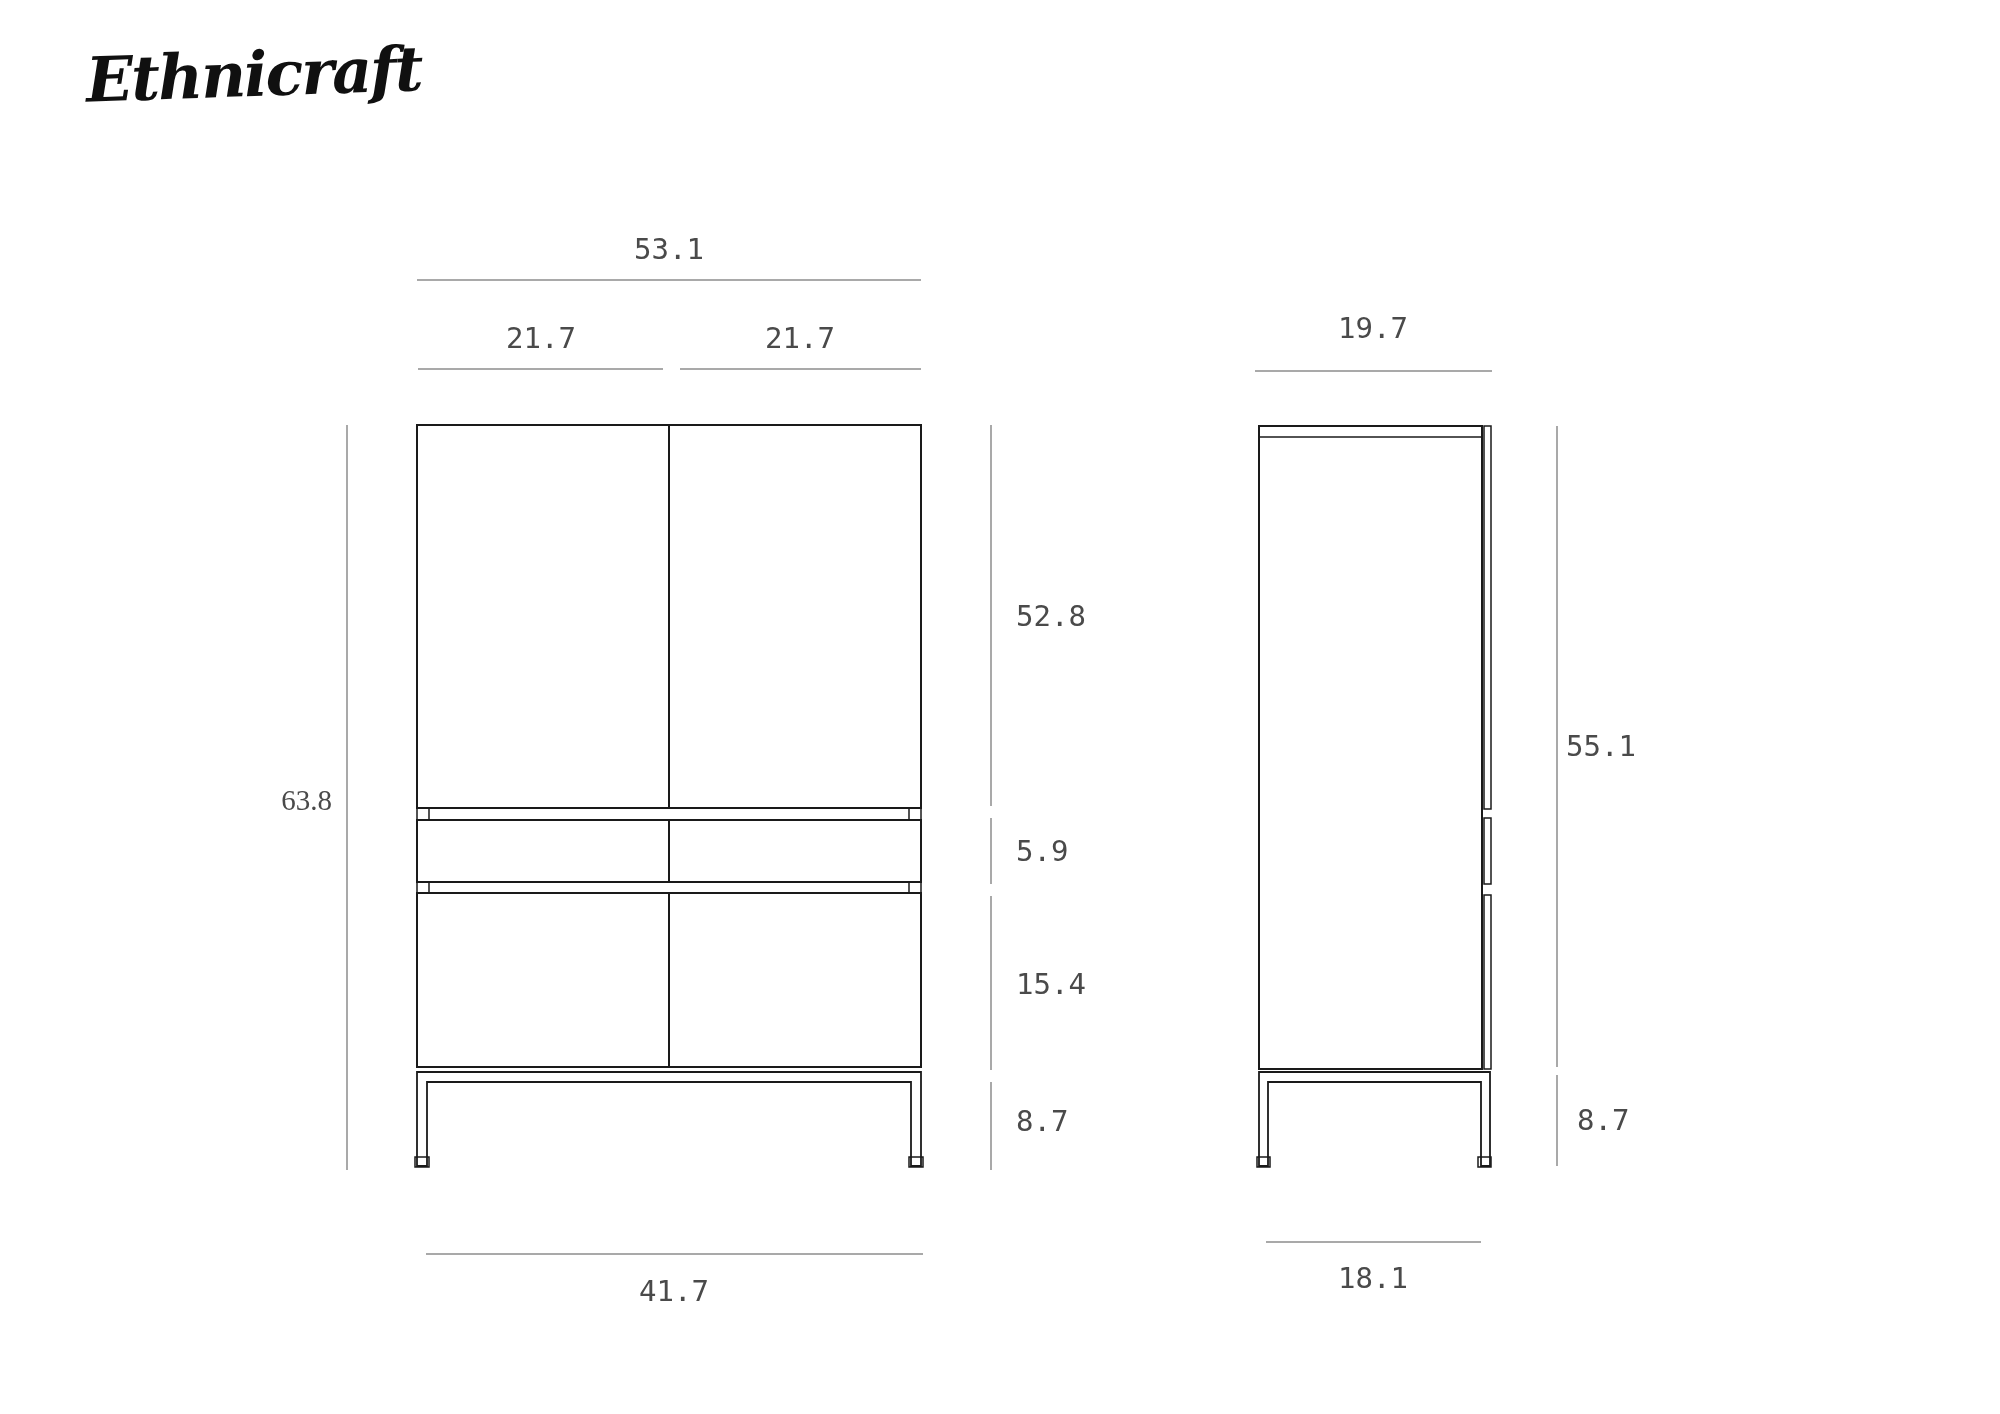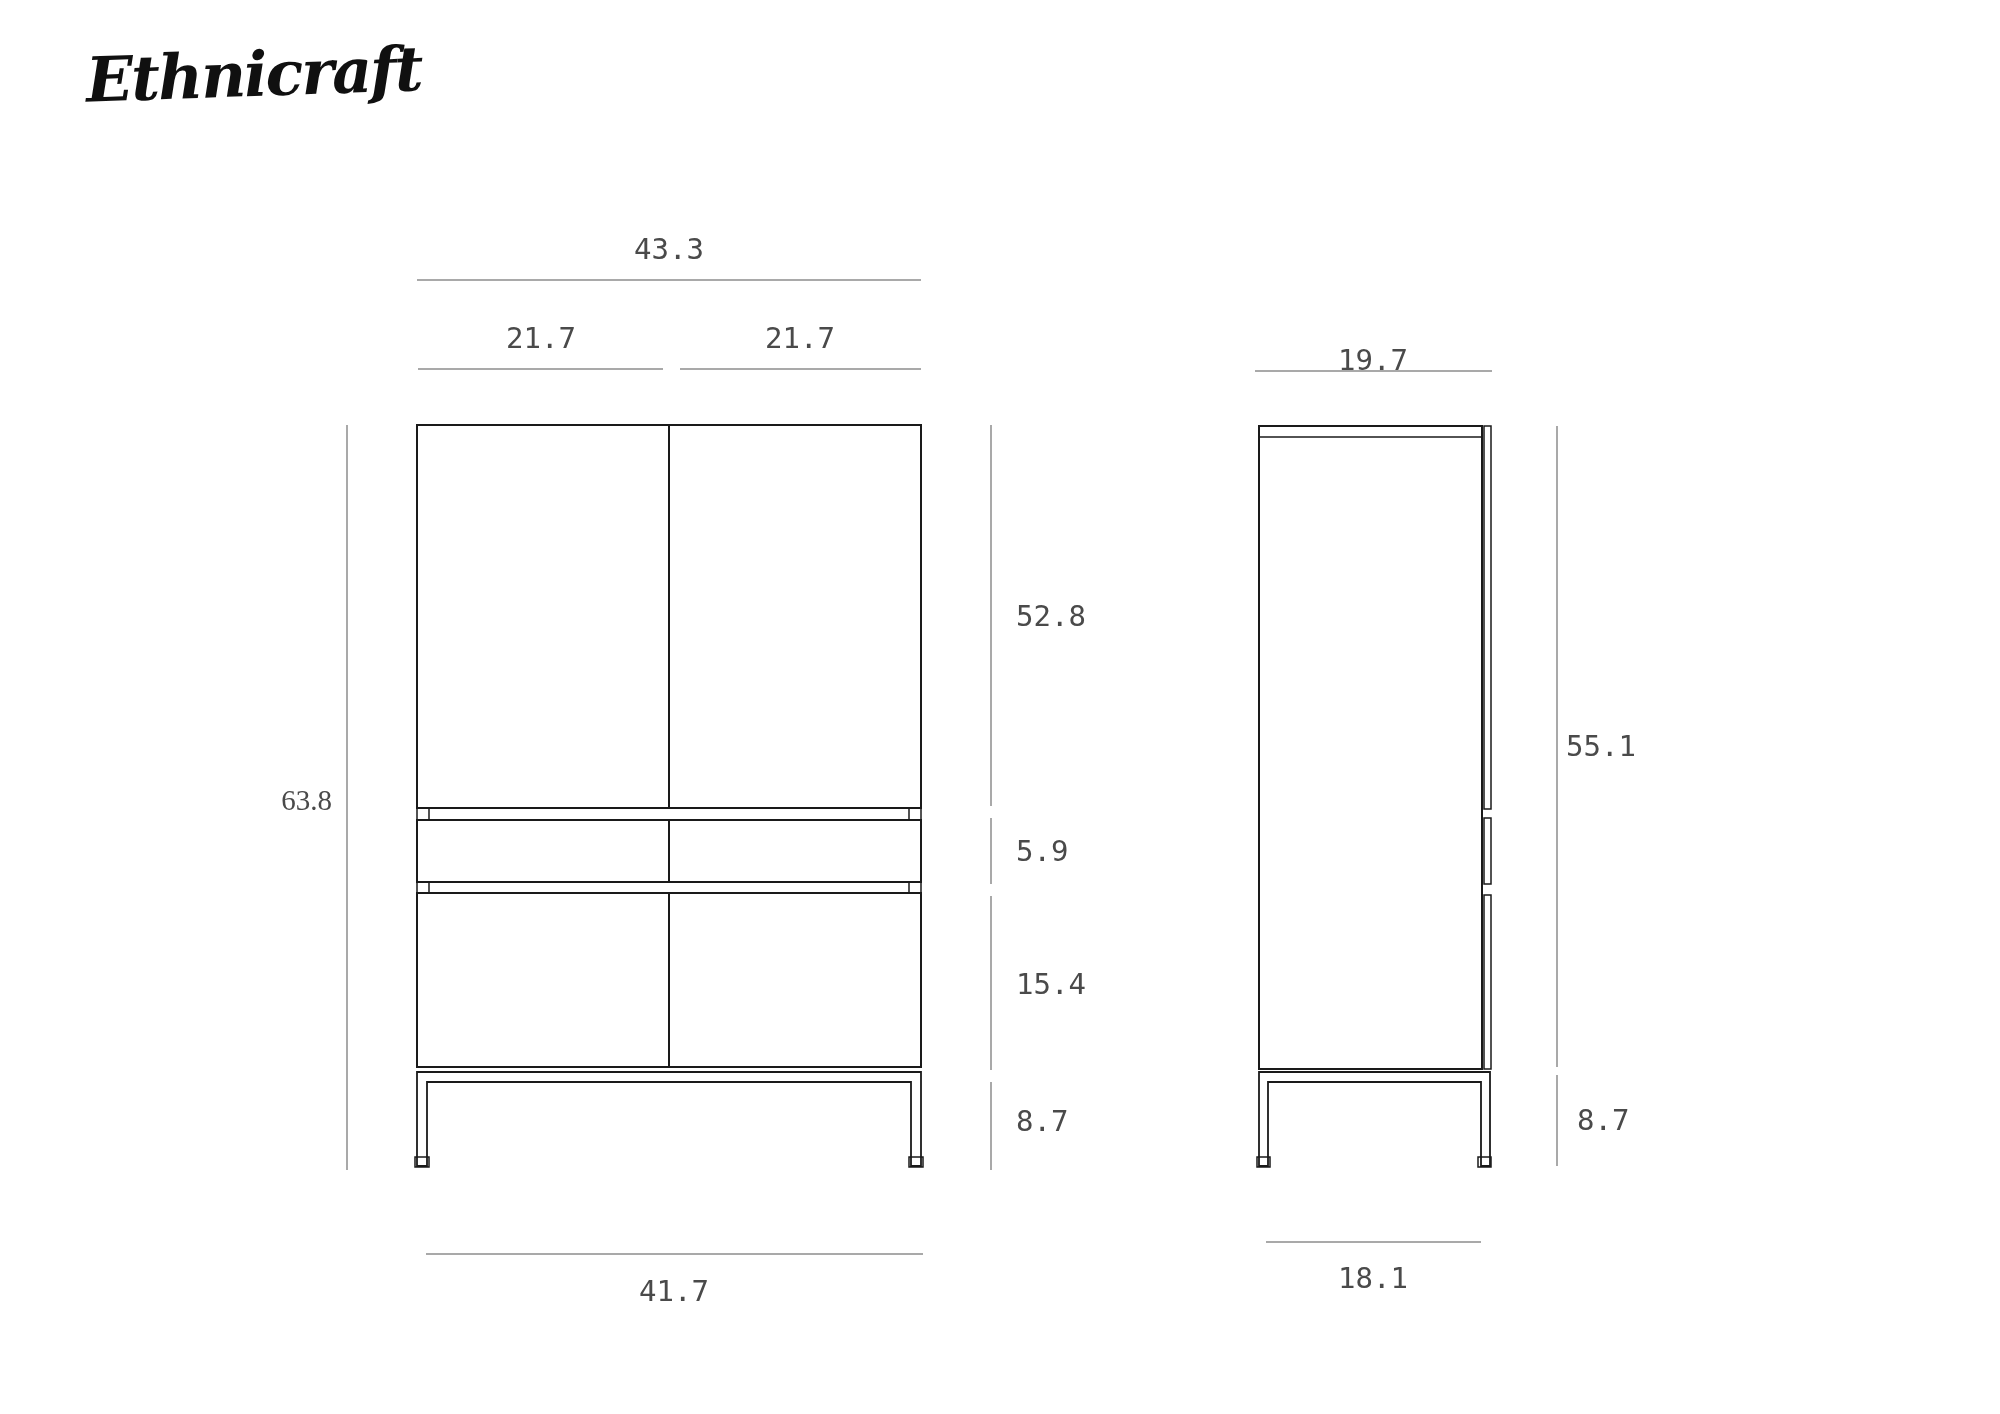--- a/index.html
+++ b/index.html
@@ -117,27 +117,27 @@
       <line x1="991" y1="818" x2="991" y2="884"></line>
       <line x1="991" y1="896" x2="991" y2="1070"></line>
       <line x1="991" y1="1082" x2="991" y2="1170"></line>
       <line x1="426" y1="1254" x2="923" y2="1254"></line>
       <line x1="1557" y1="426" x2="1557" y2="1067"></line>
       <line x1="1557" y1="1075" x2="1557" y2="1166"></line>
       <line x1="1266" y1="1242" x2="1481" y2="1242"></line>
     </g>
   </svg>
 
-  <div class="dim center" style="left:669px; top:249px;">43.3</div>
+  <div class="dim center" style="left:669px; top:249px;">53.1</div>
 
   <div class="dim center" style="left:541px; top:338px;">21.7</div>
 
   <div class="dim center" style="left:800px; top:338px;">21.7</div>
 
-  <div class="dim center" style="left:1373px; top:360px;text-align:center;">19.7</div>
+  <div class="dim center" style="left:1373px; top:328px;text-align:center;">19.7</div>
 
   <div class="dim vcenter-right" style="right:1668px; top:800px;">63.8</div>
 
   <div class="dim vcenter-left" style="left:1016px; top:616px;">52.8</div>
 
   <div class="dim vcenter-left" style="left:1016px; top:851px;">5.9</div>
 
   <div class="dim vcenter-left" style="left:1016px; top:984px;">15.4</div>
 
   <div class="dim vcenter-left" style="left:1016px; top:1121px;">8.7</div>

